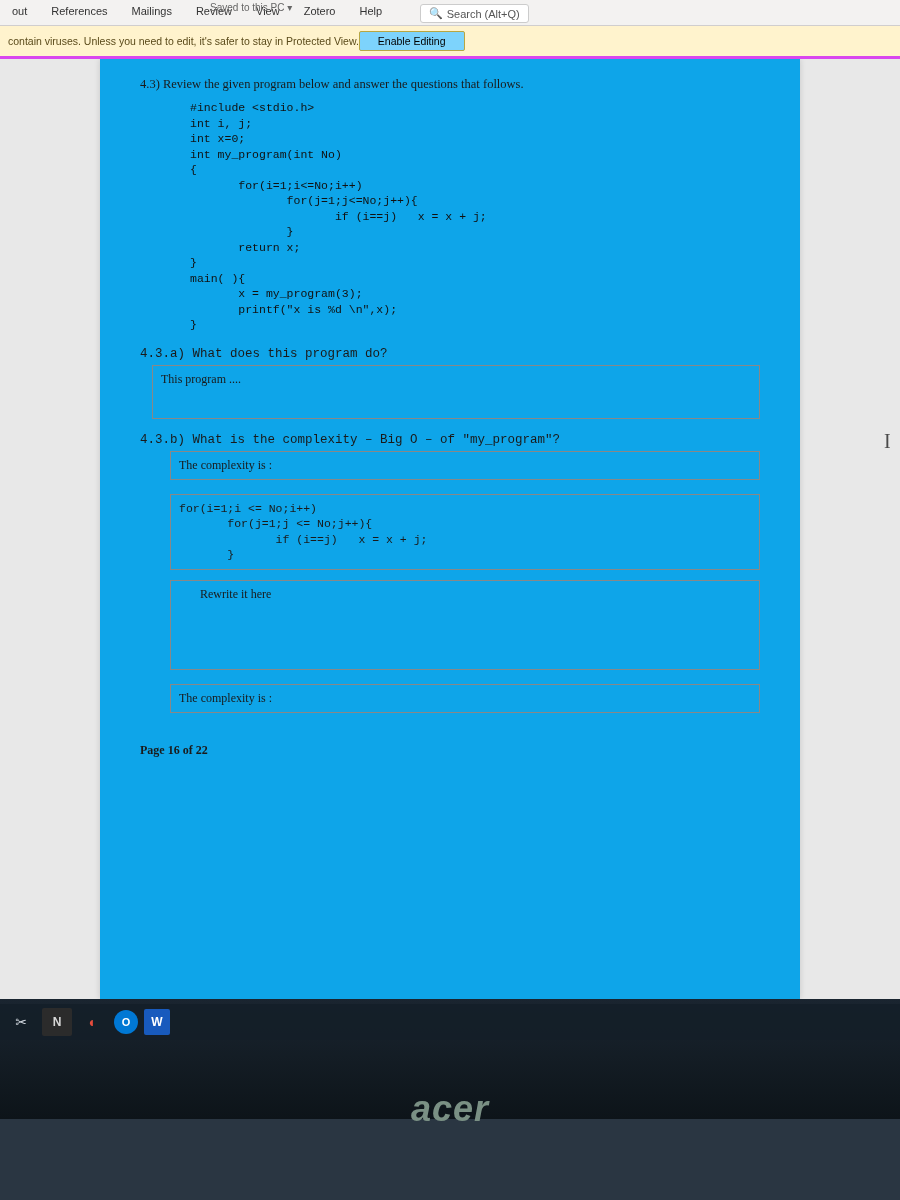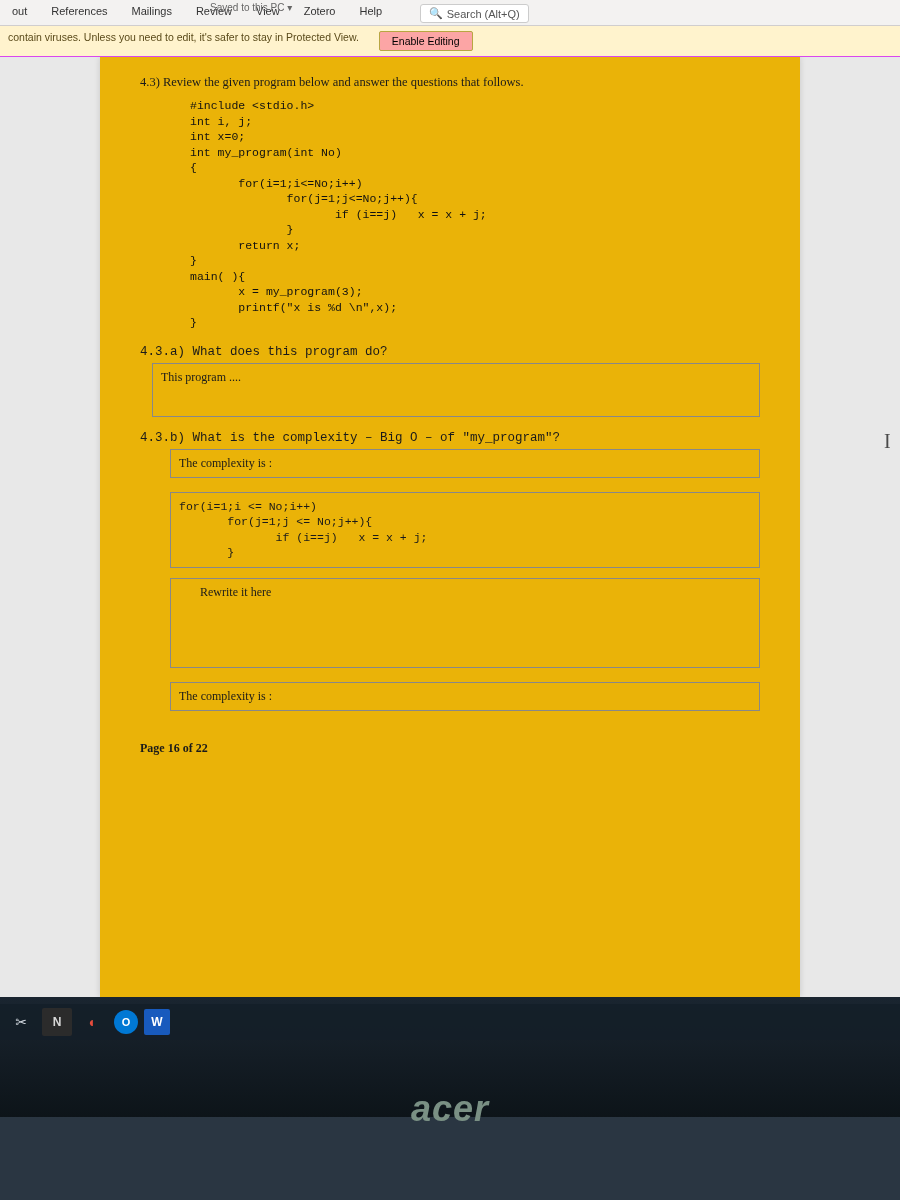--- a/index.html
+++ b/index.html
@@ -51,41 +51,42 @@
     border: 1px solid #ccc;
     border-radius: 3px;
     padding: 2px 8px;
   }
   .protected-bar {
     background: #fff3cd;
     color: #5a4a1a;
     font-size: 10.5px;
     padding: 5px 8px;
     display: flex;
-    gap: 20px;
-    border-bottom: 1px solid #d946ef;
+    align-items: center;
+    gap: 0;
+    border-bottom: 3px solid #d946ef;
   }
   .enable-btn {
-    background: #fca5a5;
+    background: #7dd3fc;
     border: 1px solid #b8a642;
-    padding: 3px 12px;
+    padding: 3px 18px;
     font-size: 10.5px;
     cursor: pointer;
     border-radius: 2px;
   }
   .doc-canvas {
     background: #e8e8e8;
     height: 940px;
     display: flex;
     justify-content: center;
     padding-top: 0;
     overflow: hidden;
   }
   .page {
-    background: #eab308;
+    background: #0ea5e9;
     width: 700px;
     padding: 18px 40px 30px 40px;
     font-family: "Times New Roman", serif;
     font-size: 12.5px;
     color: #1a1a1a;
     box-shadow: 0 0 6px rgba(0,0,0,0.15);
   }
   .q-head {
     margin-bottom: 8px;
   }

